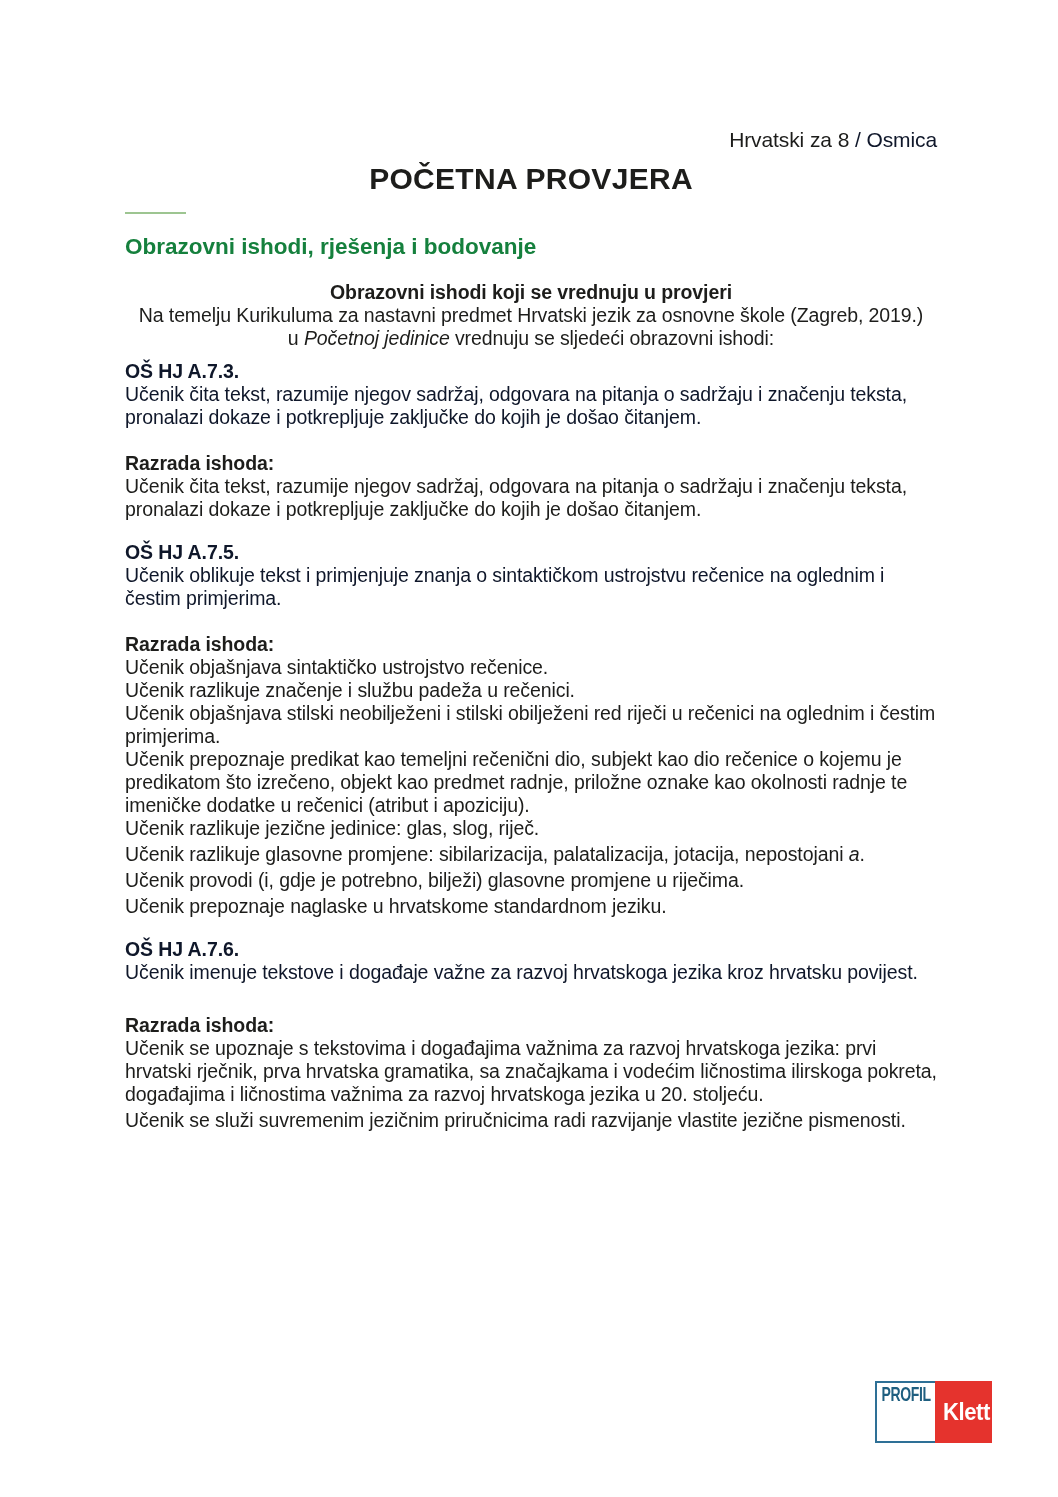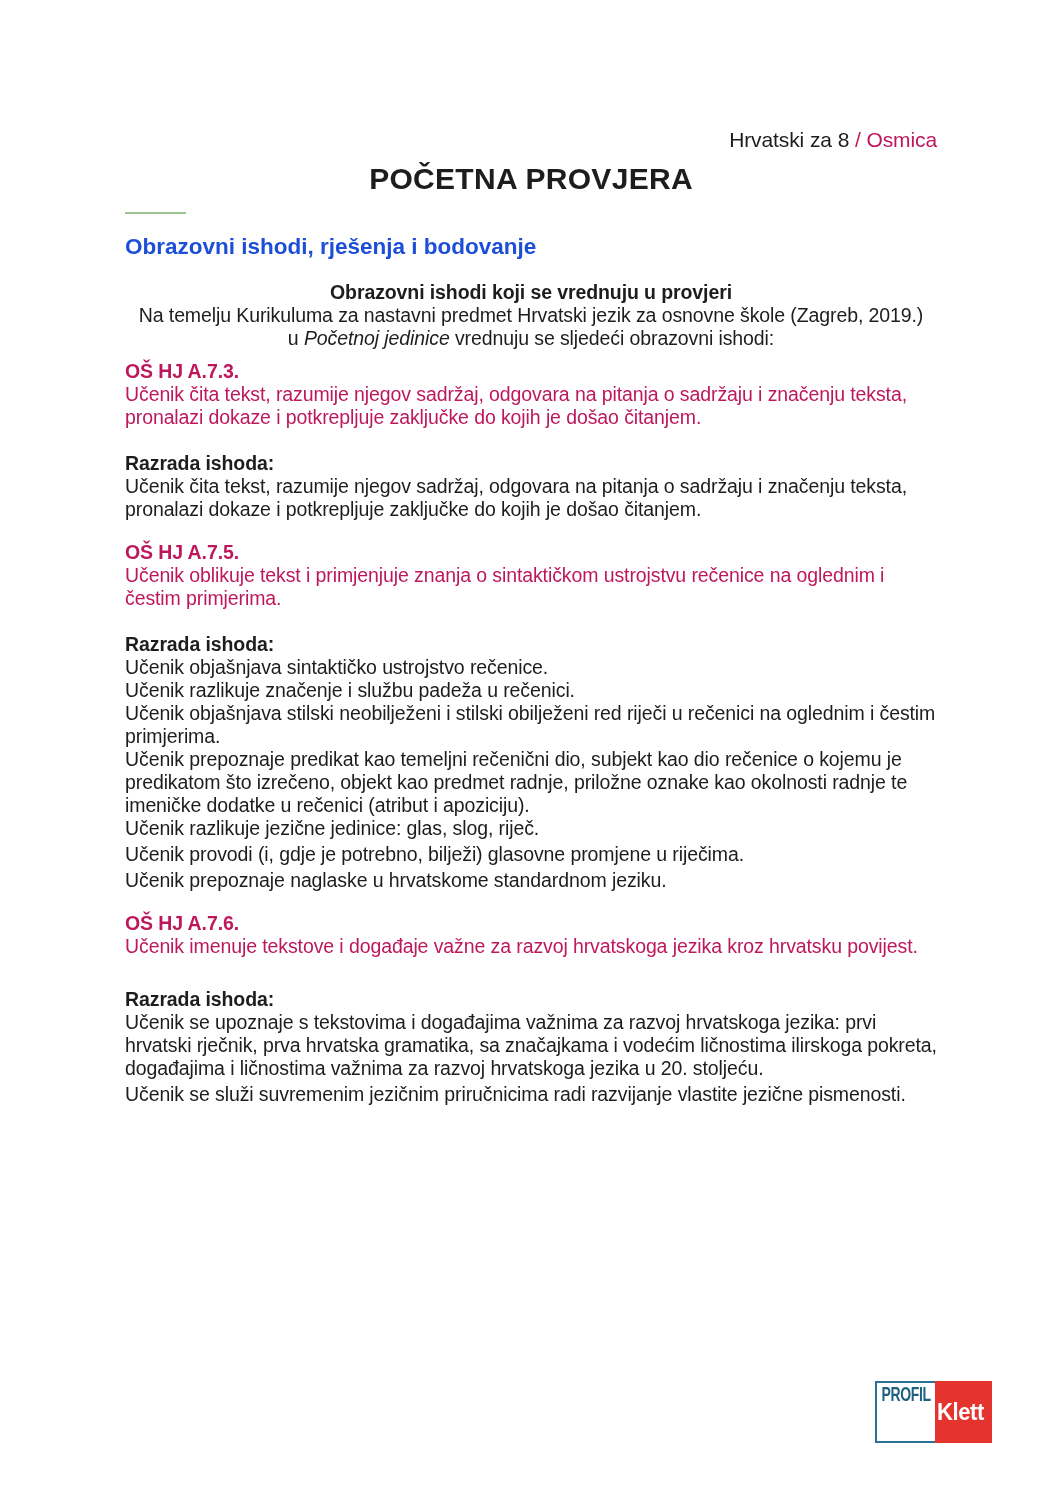--- a/index.html
+++ b/index.html
@@ -8,28 +8,28 @@
     width:1058px;height:1497px;
     background:#ffffff;
     overflow:hidden;
     font-family:"Liberation Sans",sans-serif;
     color:#1d1d1b;
     -webkit-font-smoothing:antialiased;
   }
   .content{position:absolute;left:125px;top:0;width:812px;}
   p{margin:0;font-size:19.5px;line-height:23px;letter-spacing:-0.1px;}
   .header-right{margin-top:128px;text-align:right;font-size:21px;line-height:24px;}
-  .green{color:#be185d;}
+  .green{color:#0f172a;}
   h1{
     margin:10px 0 0;
     font-size:30px;line-height:34px;font-weight:bold;
     letter-spacing:0.3px;color:#1d1d1b;text-align:center;
   }
   .divider{margin-top:16px;width:61px;height:2px;background:#9dc591;}
-  h2{margin:20px 0 0;font-size:22.5px;line-height:26px;font-weight:bold;color:#1d4ed8;}
+  h2{margin:20px 0 0;font-size:22.5px;line-height:26px;font-weight:bold;color:#15803d;}
   .intro{margin-top:21px;text-align:center;}
   .bold{font-weight:bold;}
   .outcome{margin-top:20px;}
   .outcome.first{margin-top:10px;}
   .outcome-code{font-weight:bold;}
   .razrada{margin-top:23px;}
   .razrada-wide{margin-top:30px;}
   .spaced{margin-top:3px;}
   em{font-style:italic;}
   
@@ -42,21 +42,21 @@
     width:60px;height:62px;
     background:#ffffff;border:2px solid #2e7096;border-right:none;
     display:flex;justify-content:center;
   }
   .logo-left span{
     font-weight:bold;font-size:20px;color:#1f5f80;
     transform:scaleX(0.70);letter-spacing:-0.5px;white-space:nowrap;
   }
   .logo-right{
     width:69px;height:62px;background:#e5332d;
-    display:flex;align-items:center;justify-content:flex-start;
+    display:flex;align-items:center;justify-content:flex-end;
   }
   .logo-right span{
     font-weight:bold;font-size:24px;color:#ffffff;
     transform:scaleX(0.92);letter-spacing:-0.5px;
   }
 </style>
 </head>
 <body>
 
 <div class="page">
@@ -89,20 +89,21 @@
       <p class="green outcome-code">OŠ HJ A.7.5.</p>
       <p class="green">Učenik oblikuje tekst i primjenjuje znanja o sintaktičkom ustrojstvu rečenice na oglednim i čestim primjerima.</p>
     </div>
     <div class="razrada">
       <p class="bold">Razrada ishoda:</p>
       <p>Učenik objašnjava sintaktičko ustrojstvo rečenice.</p>
       <p>Učenik razlikuje značenje i službu padeža u rečenici.</p>
       <p>Učenik objašnjava stilski neobilježeni i stilski obilježeni red riječi u rečenici na oglednim i čestim primjerima.</p>
       <p>Učenik prepoznaje predikat kao temeljni rečenični dio, subjekt kao dio rečenice o kojemu je predikatom što izrečeno, objekt kao predmet radnje, priložne oznake kao okolnosti radnje te imeničke dodatke u rečenici (atribut i apoziciju).</p>
       <p>Učenik razlikuje jezične jedinice: glas, slog, riječ.</p>
+      <p class="spaced"><span>Učenik razlikuje glasovne promjene: sibilarizacija, palatalizacija, jotacija, nepostojani </span><em>a</em><span>.</span></p>
       <p class="spaced">Učenik provodi (i, gdje je potrebno, bilježi) glasovne promjene u riječima.</p>
       <p class="spaced">Učenik prepoznaje naglaske u hrvatskome standardnom jeziku.</p>
     </div>
 
     <div class="outcome">
       <p class="green outcome-code">OŠ HJ A.7.6.</p>
       <p class="green">Učenik imenuje tekstove i događaje važne za razvoj hrvatskoga jezika kroz hrvatsku povijest.</p>
     </div>
     <div class="razrada razrada-wide">
       <p class="bold">Razrada ishoda:</p>

